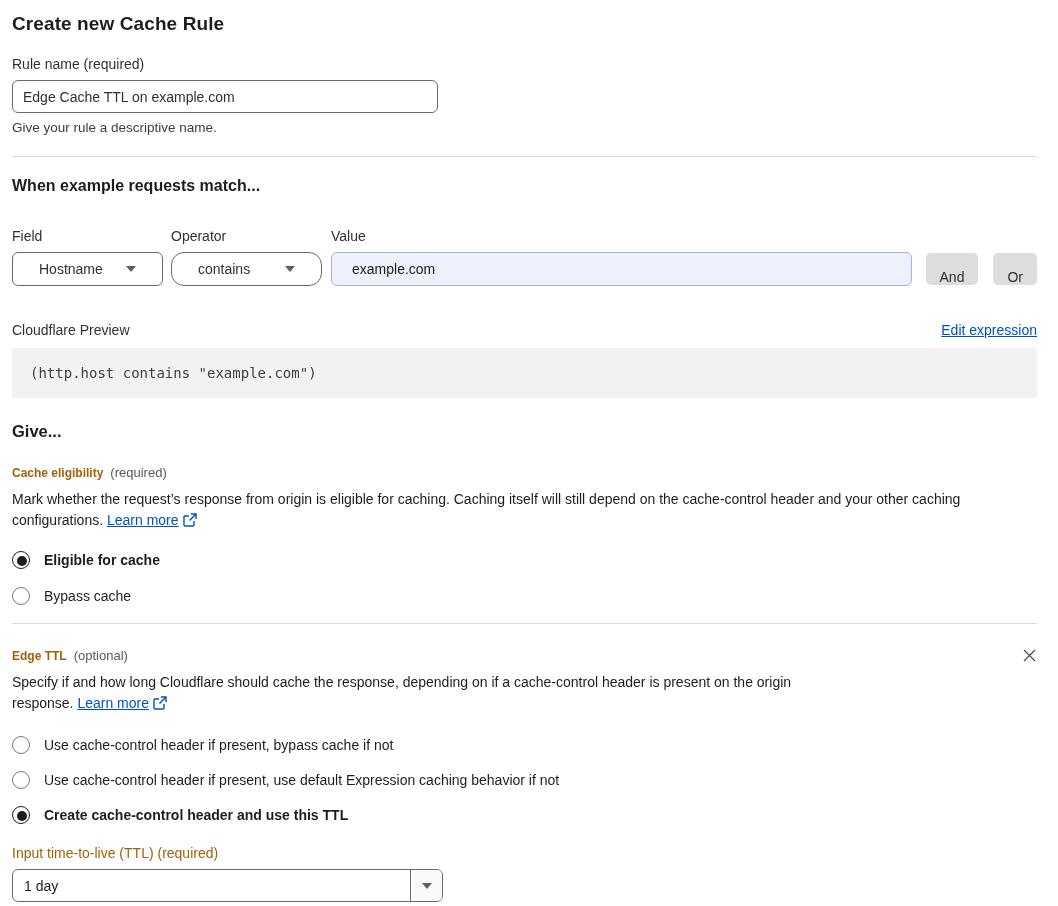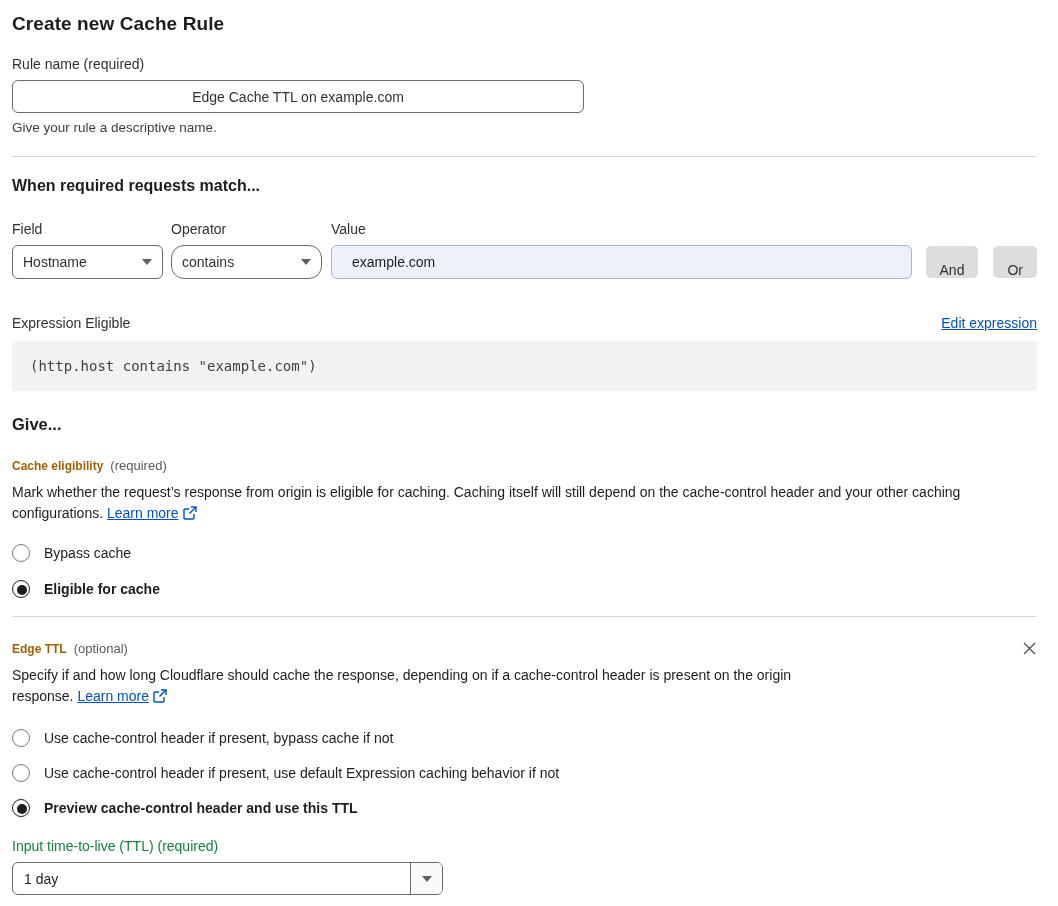--- a/index.html
+++ b/index.html
@@ -19,57 +19,56 @@
     font-size: 19px;
     font-weight: 700;
     color: #1d1d1d;
     letter-spacing: .1px;
   }
 
   .field-label { display: block; font-size: 14px; color: #313131; margin-bottom: 8px; }
 
   .text-input {
     display: block;
-    width: 572px; height: 33px;
+    width: 426px; height: 33px;
     border: 1px solid #6b6b6b;
     border-radius: 6px;
     padding: 0 10px;
     font-family: "Liberation Sans", sans-serif;
     font-size: 14px;
     color: #313131;
     background: #ffffff;
     outline: none;
-    text-align: center;
   }
   .help-text { font-size: 13.5px; color: #3d3d3d; margin-top: 7px; }
 
   .divider { border: none; border-top: 1px solid #d9d9d9; margin: 21px 0 0 0; }
 
   h2.section-heading {
     margin: 20px 0 0 0;
     font-size: 16px;
     font-weight: 700;
     color: #1d1d1d;
   }
 
   
-  .cond-labels { display: flex; margin-top: 26px; }
+  .cond-labels { display: flex; margin-top: 33px; }
   .cond-labels .col-label { font-size: 14px; color: #313131; }
   .col-label.field-col    { width: 159px; }
   .col-label.operator-col { width: 160px; }
 
   .cond-row { display: flex; margin-top: 8px; align-items: center; }
   .select-box {
     position: relative;
     height: 34px;
     border: 1px solid #6b6b6b;
     border-radius: 6px;
     background: #ffffff;
     display: flex; align-items: center;
-    padding: 0 10px;
+    padding: 0 26px;
     cursor: pointer;
   }
   .select-box .select-value { font-size: 14px; color: #313131; }
   .caret {
     width: 0; height: 0;
     border-left: 5px solid transparent;
     border-right: 5px solid transparent;
     border-top: 6px solid #5f5f5f;
     margin-left: auto;
   }
@@ -154,21 +153,21 @@
     content: "";
     position: absolute;
     left: 4px; top: 4px;
     width: 10px; height: 10px;
     border-radius: 50%;
     background: #1d1d1d;
   }
   .radio-label { font-size: 14px; color: #1d1d1d; }
   .radio-option.selected .radio-label { font-weight: 700; }
 
-  .ttl-label { display: block; margin-top: 21px; font-size: 14px; color: #15803d; }
+  .ttl-label { display: block; margin-top: 21px; font-size: 14px; color: #a16207; }
   .ttl-select {
     margin-top: 8px;
     width: 431px; height: 33px;
     border: 1px solid #6b6b6b;
     border-radius: 6px;
     background: #ffffff;
     display: flex; align-items: stretch;
     cursor: pointer;
     overflow: hidden;
   }
@@ -187,21 +186,21 @@
 <div class="page">
 
   <h1 class="page-title">Create new Cache Rule</h1>
 
   <label class="field-label">Rule name (required)</label>
   <input class="text-input" type="text" value="Edge Cache TTL on example.com" style="">
   <div class="help-text">Give your rule a descriptive name.</div>
 
   <hr class="divider">
 
-  <h2 class="section-heading">When required requests match...</h2>
+  <h2 class="section-heading">When example requests match...</h2>
 
   <div class="cond-labels">
     <span class="col-label field-col">Field</span>
     <span class="col-label operator-col">Operator</span>
     <span class="col-label value-col">Value</span>
   </div>
 
   <div class="cond-row">
     <div class="select-box field-select">
       <span class="select-value">Hostname</span>
@@ -210,45 +209,45 @@
     <div class="select-box operator-select">
       <span class="select-value">contains</span>
       <span class="caret"></span>
     </div>
     <input class="value-input" type="text" value="example.com" style="">
     <button class="connector-btn and-btn">And</button>
     <button class="connector-btn or-btn">Or</button>
   </div>
 
   <div class="expr-header">
-    <span class="expr-label">Expression Eligible</span>
+    <span class="expr-label">Cloudflare Preview</span>
     <a class="link">Edit expression</a>
   </div>
   <div class="expr-code">(http.host contains "example.com")</div>
 
   <h2 class="then-heading">Give...</h2>
 
   <div class="subsection-header">
     <span class="subsection-title">Cache eligibility</span>
     <span class="subsection-qualifier">(required)</span>
   </div>
   <p class="description"><span>Mark whether the request’s response from origin is eligible for caching. Caching itself will still depend on the cache-control header and your other caching configurations. </span><a class="link">Learn more</a><span class="ext-icon"><svg width="14" height="14" viewBox="0 0 14 14" fill="none" stroke="currentColor" stroke-width="1.4">
           <path d="M11 8v4a1 1 0 0 1-1 1H2a1 1 0 0 1-1-1V4a1 1 0 0 1 1-1h4"></path>
           <path d="M8 1h5v5"></path>
           <path d="M13 1L6.5 7.5"></path>
         </svg></span></p>
 
   <div class="radio-group">
+    <div class="radio-option selected">
+      <span class="radio-circle"></span>
+      <span class="radio-label">Eligible for cache</span>
+    </div>
     <div class="radio-option">
       <span class="radio-circle"></span>
       <span class="radio-label">Bypass cache</span>
-    </div>
-    <div class="radio-option selected">
-      <span class="radio-circle"></span>
-      <span class="radio-label">Eligible for cache</span>
     </div>
   </div>
 
   <hr class="divider" style="margin-top:10px;">
 
   <div class="subsection-header">
     <span class="subsection-title">Edge TTL</span>
     <span class="subsection-qualifier">(optional)</span>
     <button class="close-btn"><svg width="15" height="15" viewBox="0 0 15 15" stroke="#4a4a4a" stroke-width="1.2" fill="none">
           <path d="M2 2l11 11M13 2L2 13"></path>
@@ -264,21 +263,21 @@
     <div class="radio-option" style="margin-bottom:17px;">
       <span class="radio-circle"></span>
       <span class="radio-label">Use cache-control header if present, bypass cache if not</span>
     </div>
     <div class="radio-option" style="margin-bottom:17px;">
       <span class="radio-circle"></span>
       <span class="radio-label">Use cache-control header if present, use default Expression caching behavior if not</span>
     </div>
     <div class="radio-option selected" style="margin-bottom:0;">
       <span class="radio-circle"></span>
-      <span class="radio-label">Preview cache-control header and use this TTL</span>
+      <span class="radio-label">Create cache-control header and use this TTL</span>
     </div>
   </div>
 
   <label class="ttl-label">Input time-to-live (TTL) (required)</label>
   <div class="ttl-select">
     <span class="ttl-value">1 day</span>
     <span class="ttl-arrow">
         <span class="caret"></span>
       </span>
   </div>

